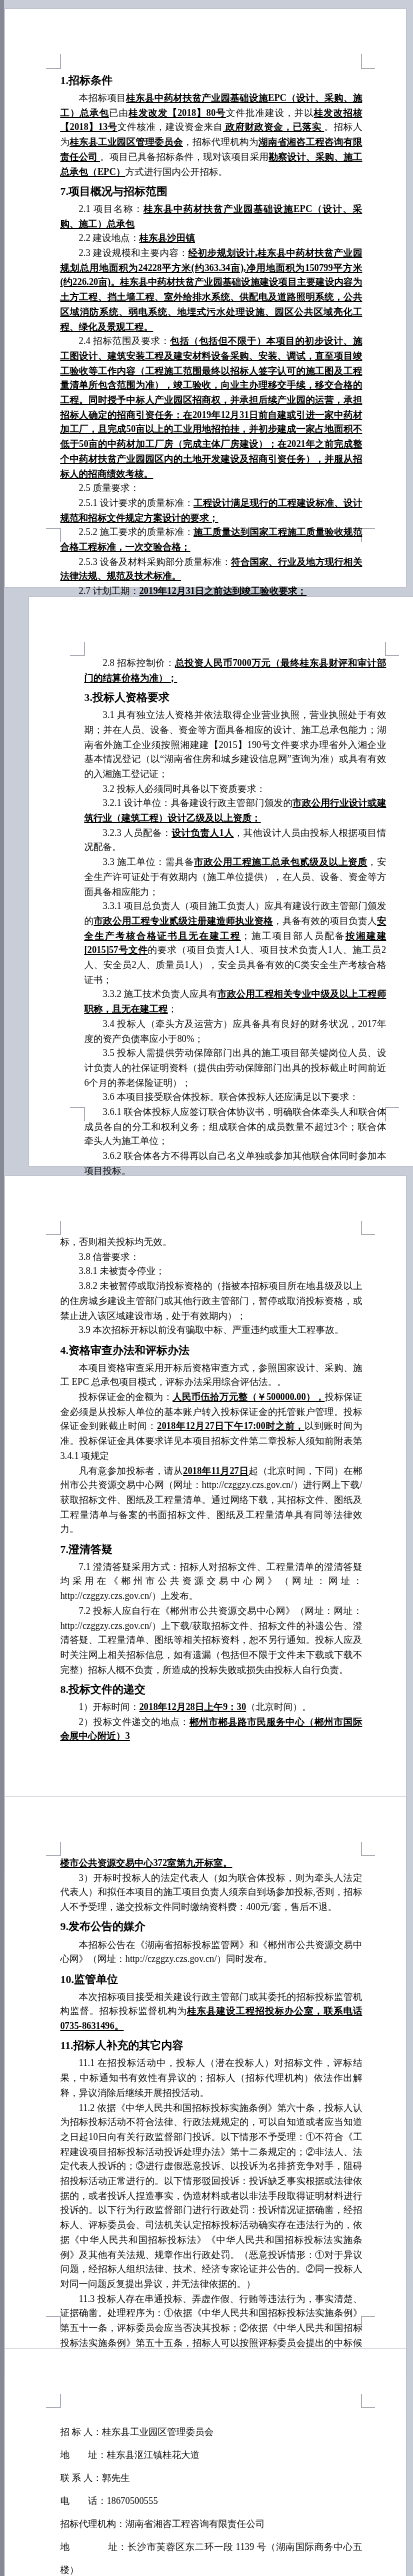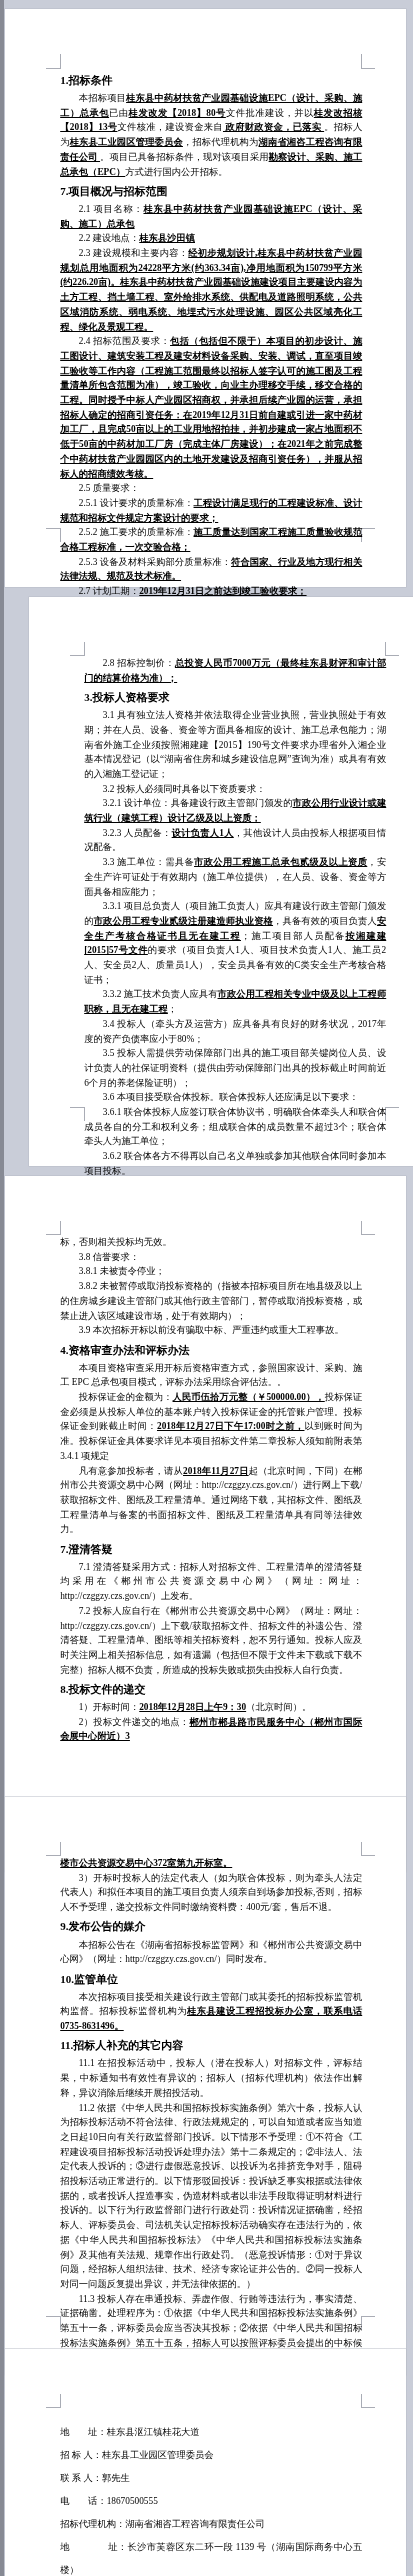--- a/index.html
+++ b/index.html
@@ -130,21 +130,21 @@
       <div class="p"><span>11.4 招标人对本项目的所有投标人均不作任何投标经济补偿，其投标费用自理。</span></div>
       <div class="h"><span>12.联系方式</span></div>
     </div>
 </div>
 
 <div class="page" style="top:2349px;height:579px;">
   <div class="mark tl"></div>
   <div class="mark tr"></div>
 
   <div class="content contact-block">
+      <div class="c"><span>招 标 人：桂东县工业园区管理委员会</span></div>
       <div class="c"><span>地　　址：桂东县沤江镇桂花大道</span></div>
-      <div class="c"><span>招 标 人：桂东县工业园区管理委员会</span></div>
       <div class="c"><span>联 系 人：郭先生</span></div>
       <div class="c"><span>电　　话：18670500555</span></div>
       <div class="c"><span>招标代理机构：湖南省湘咨工程咨询有限责任公司</span></div>
       <div class="c"><span>地　　　　址：长沙市芙蓉区东二环一段 1139 号（湖南国际商务中心五楼）</span></div>
     </div>
 </div>
 
 
 </body></html>

